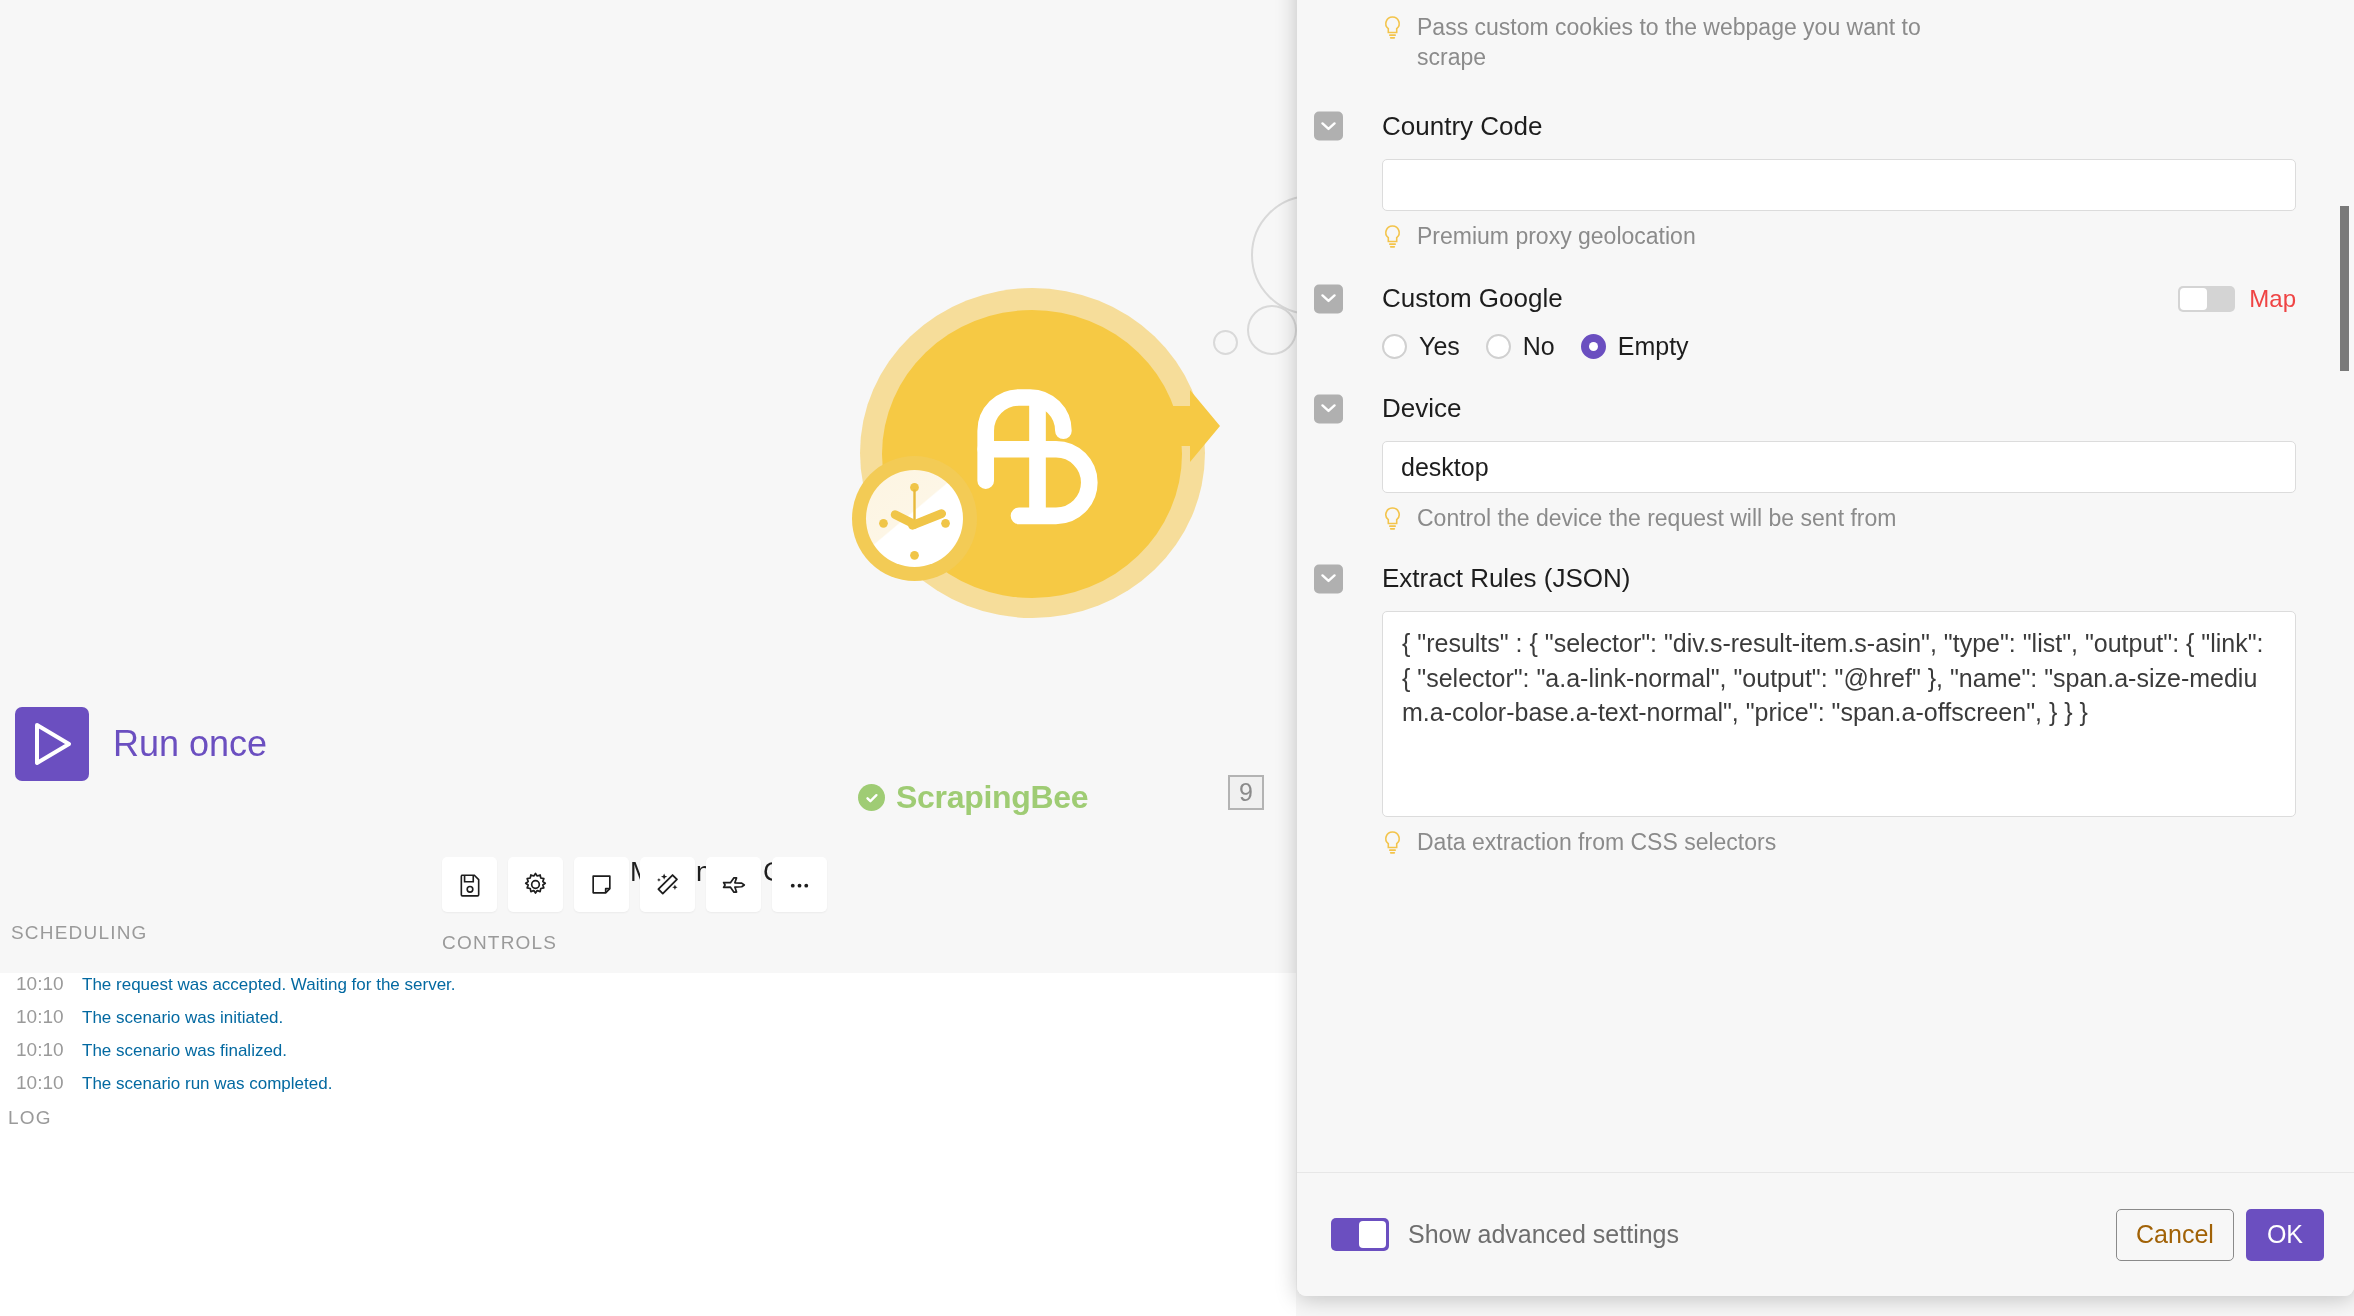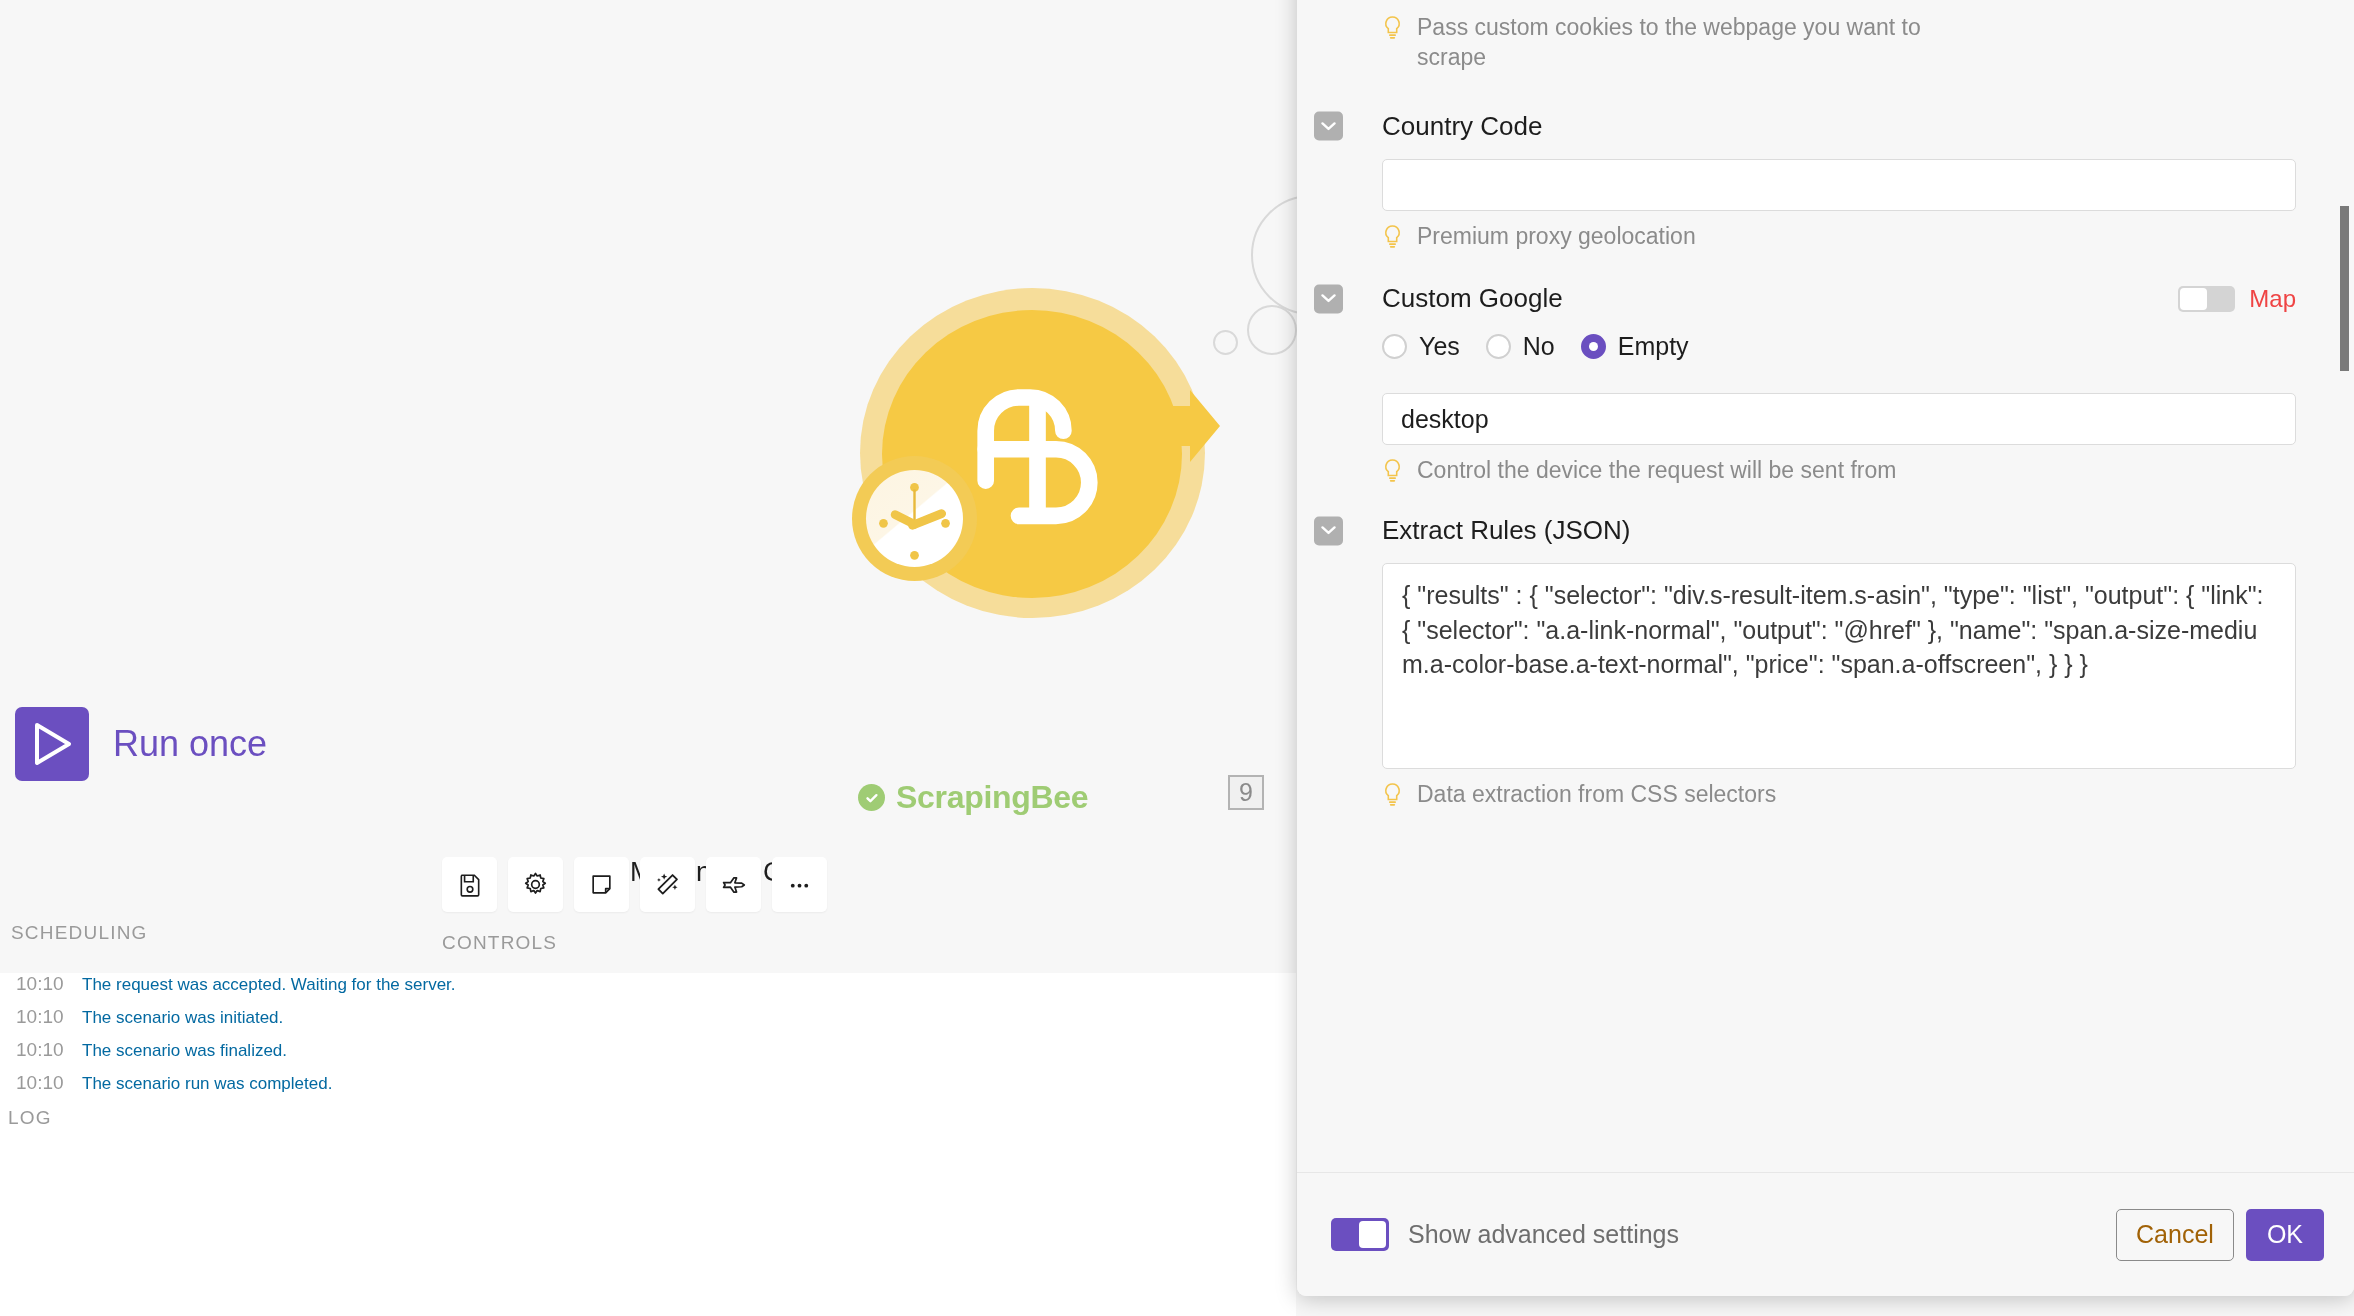--- a/index.html
+++ b/index.html
@@ -439,20 +439,28 @@
             <span class="radio-label">No</span>
           </label>
           <label class="radio-item">
             <span class="radio checked"></span>
             <span class="radio-label">Empty</span>
           </label>
         </div>
       </div>
 
       <div class="field" style="margin-top:32px;">
+        <div class="field-head">
+          <span class="chev">
+            <svg width="15" height="10" viewBox="0 0 14 9">
+                <path d="M1.4 1.6 L7 6.8 L12.6 1.6" fill="none" stroke="#fff" stroke-width="2.2" stroke-linecap="round" stroke-linejoin="round"></path>
+              </svg>
+          </span>
+          <span class="field-label">Device</span>
+        </div>
         <div class="text-input">desktop</div>
         <div class="hint">
           <svg class="bulb" width="21" height="26" viewBox="0 0 20 24">
             <path d="M10 1.5 a6.3 6.3 0 0 0 -4 11.2 v3.6 h8 v-3.6 a6.3 6.3 0 0 0 -4 -11.2 z" fill="none" stroke="#f3c44b" stroke-width="1.5"></path>
             <path d="M7.4 18.8 h5.2 M8.2 21.4 h3.6" stroke="#f3c44b" stroke-width="1.5" stroke-linecap="round"></path>
           </svg>
           <span>Control the device the request will be sent from</span>
         </div>
       </div>
 

